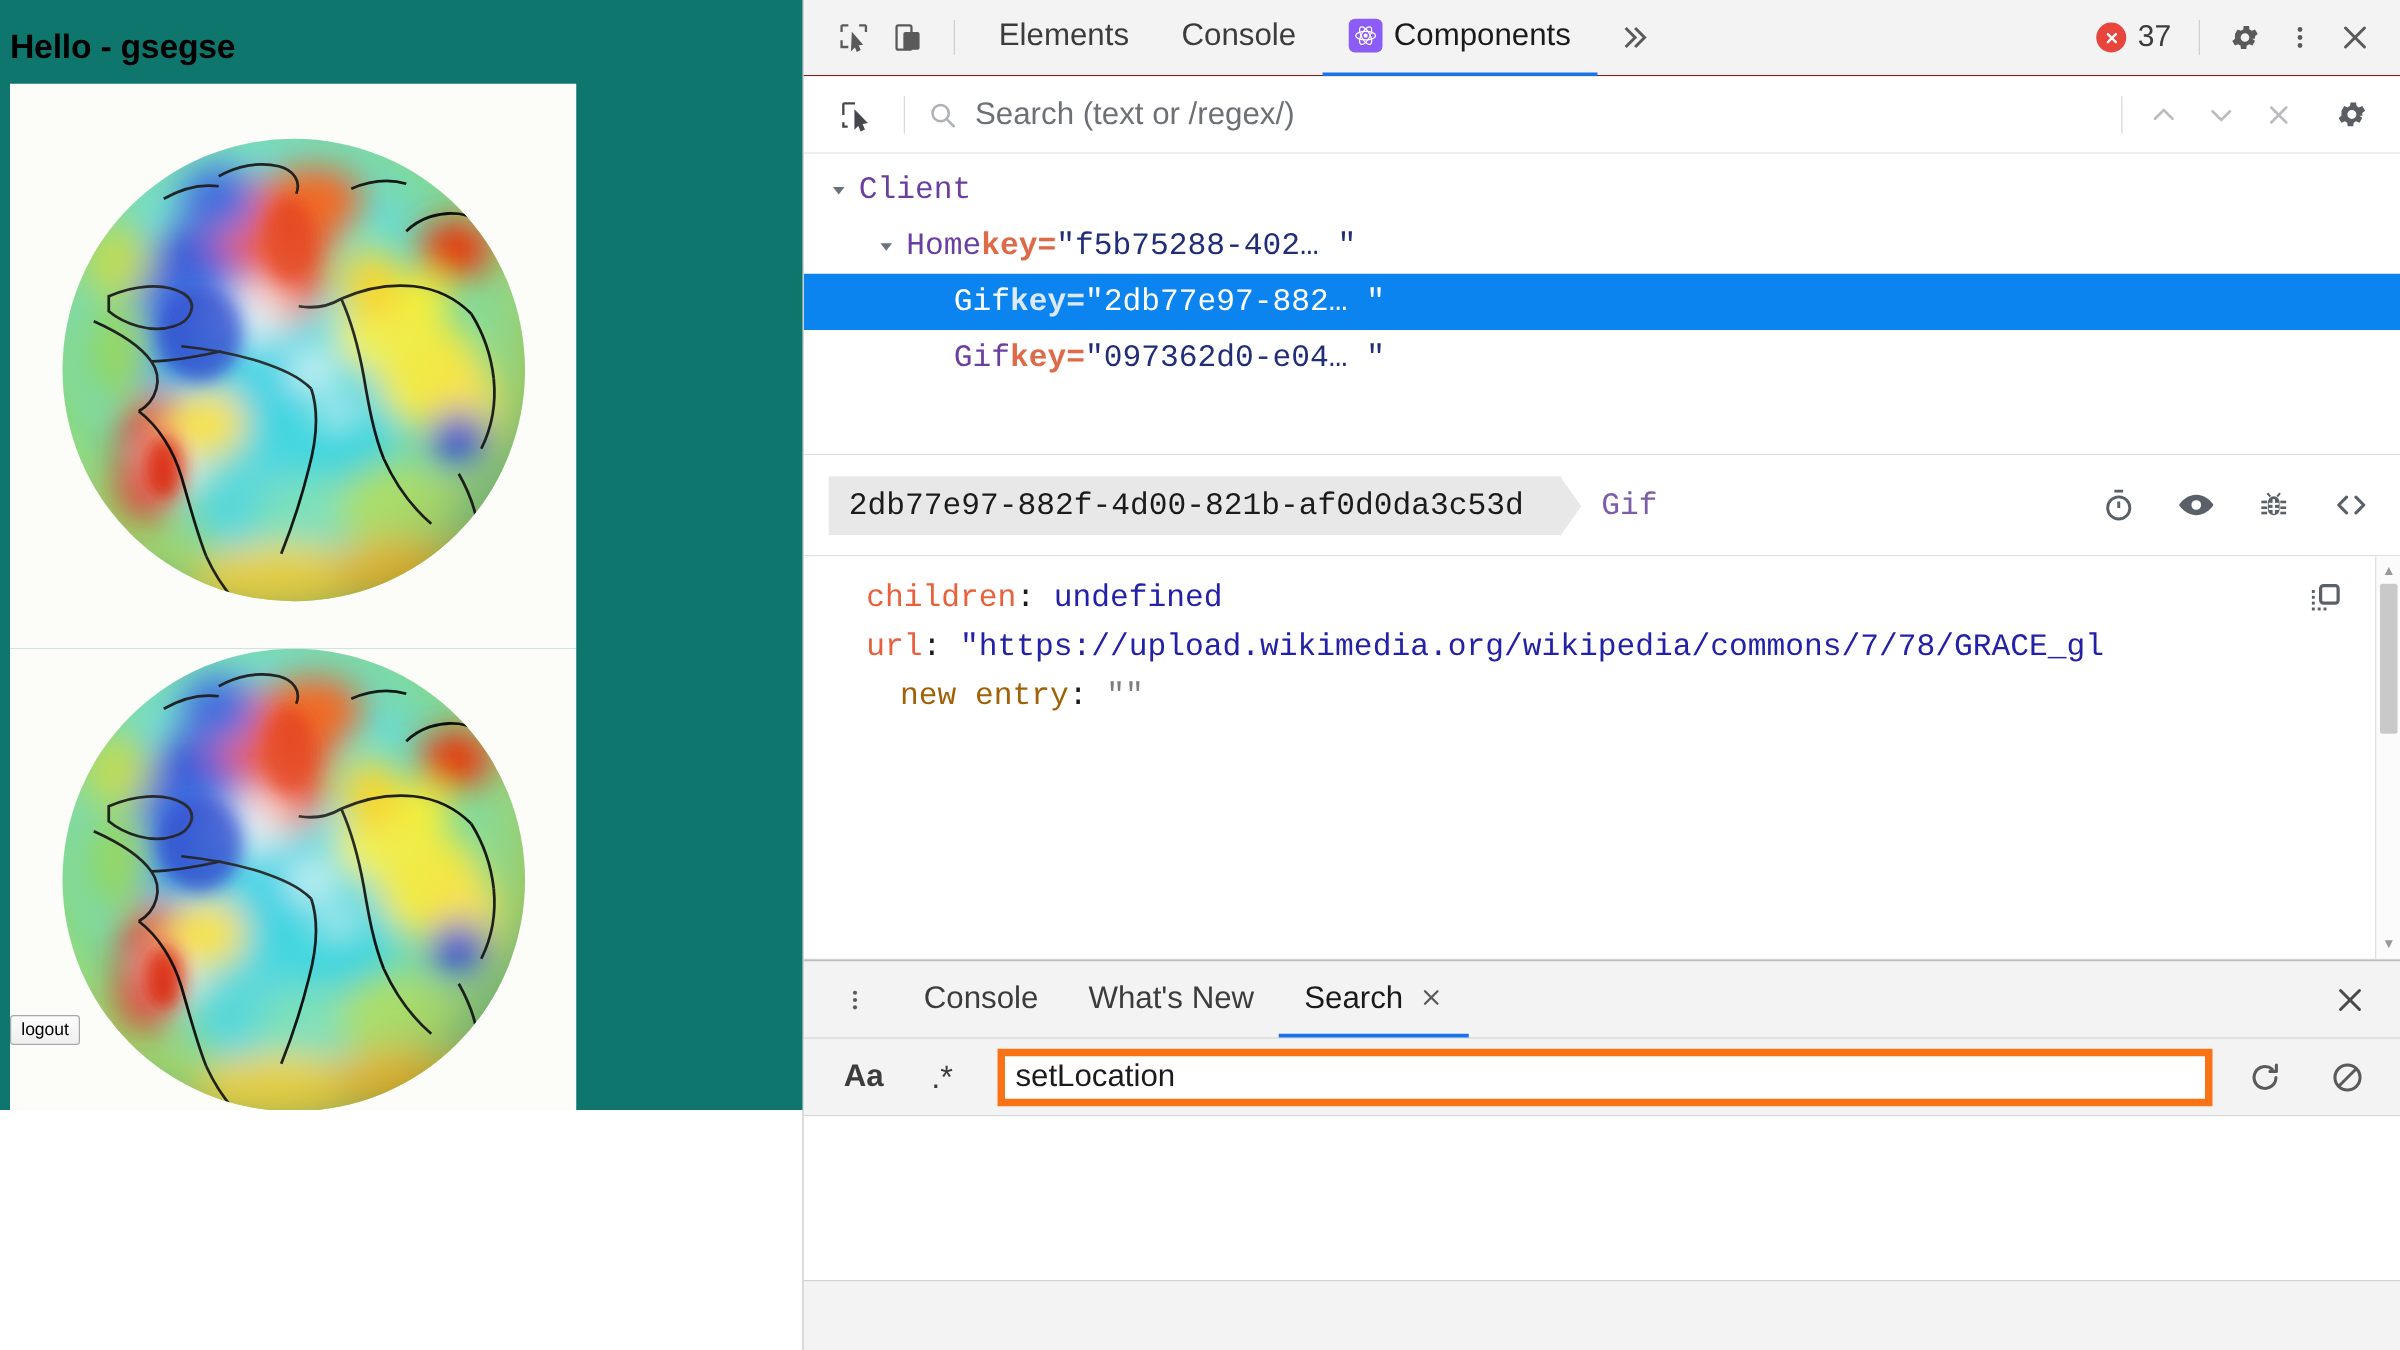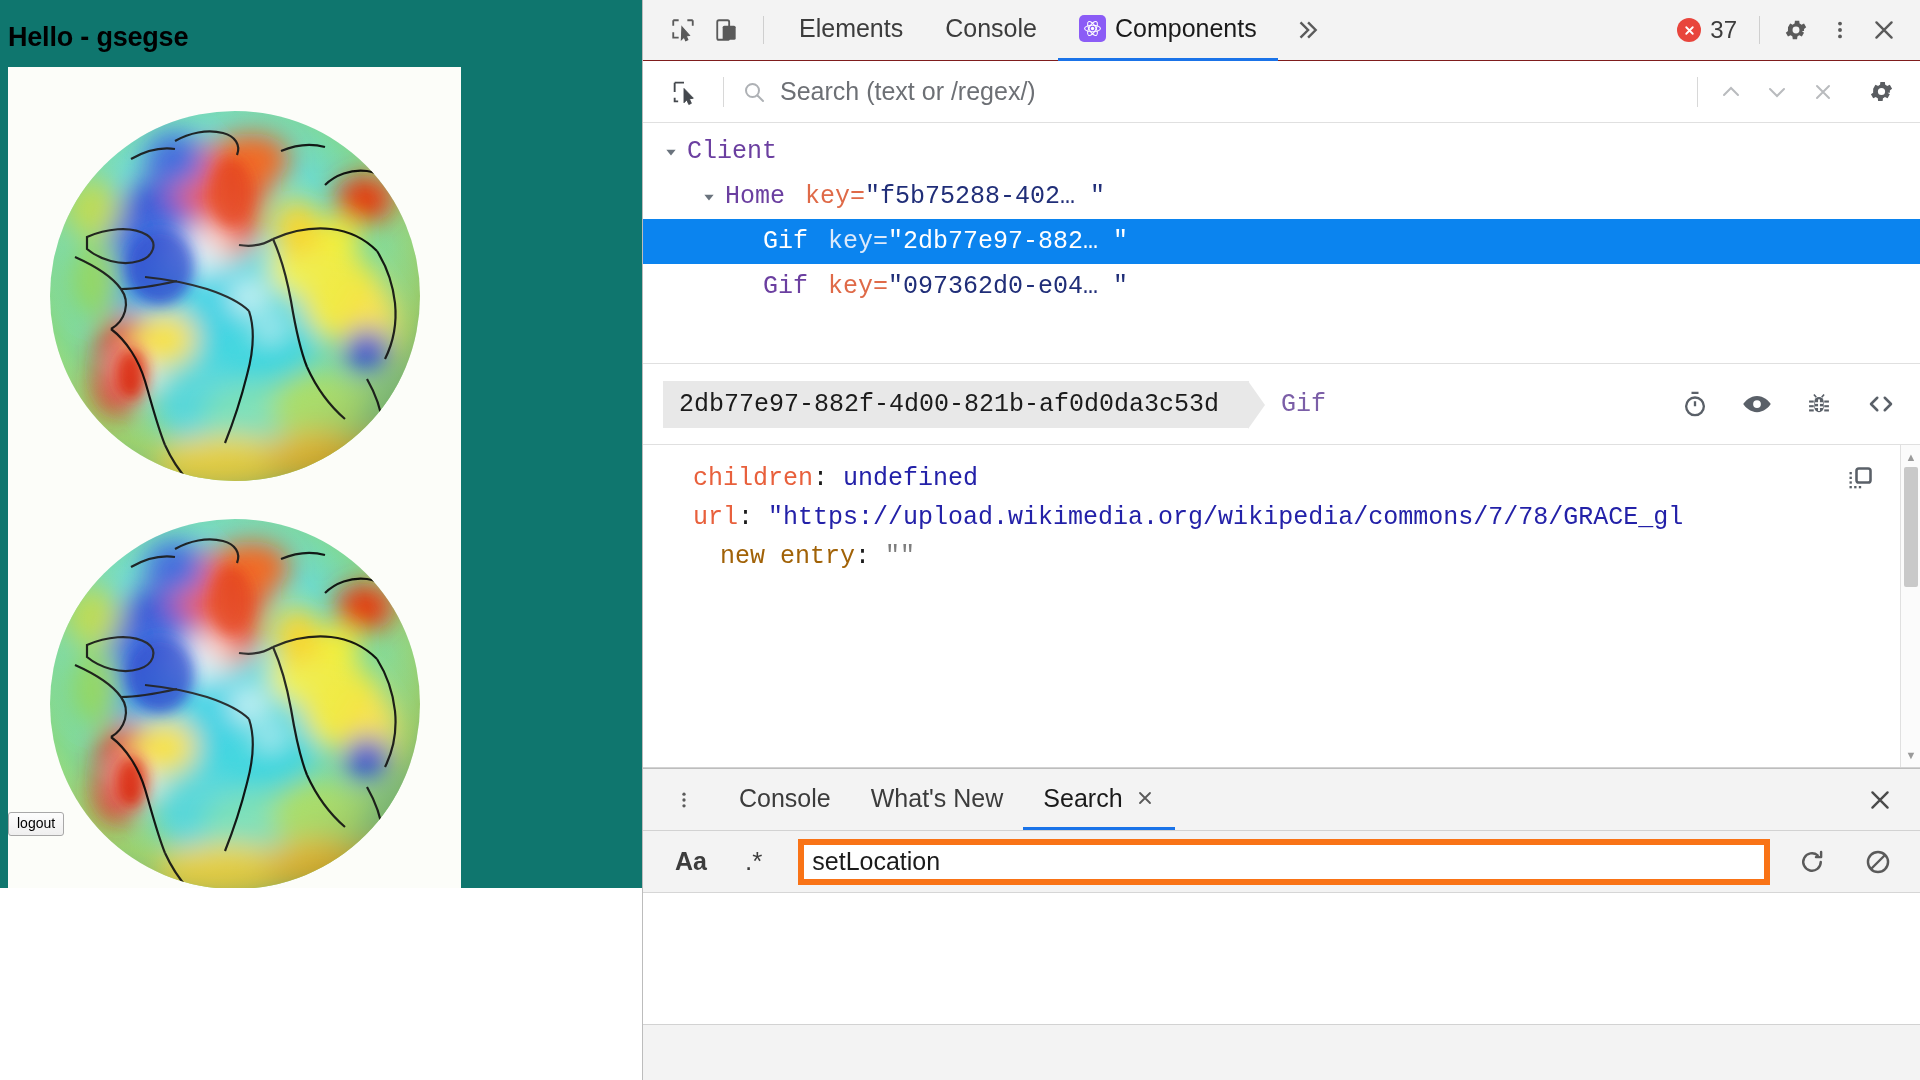--- a/index.html
+++ b/index.html
@@ -166,21 +166,21 @@
     white-space: nowrap;
   }
   .tree-row.selected { background: #0b84ef; }
   .arrow {
     width: 20px; display: inline-flex; justify-content: center; align-items: center;
     color: #6a737d; margin-right: 6px; flex-shrink: 0;
   }
   .arrow.hidden { visibility: hidden; }
   .cname { color: #6b3fa0; }
   .tree-row.selected .cname { color: #ffffff; }
-  .pkey { color: #df6a48; margin-left: 20px; }
+  .pkey { color: #df6a48; margin-left: 0; font-weight: bold; }
   .tree-row.selected .pkey { color: #dbe9fb; }
   .pval { color: #202e78; }
   .tree-row.selected .pval { color: #ffffff; }
 
   
   .crumb-bar {
     height: 82px;
     background: #fff;
     border-top: 1px solid #e0e0e0;
     border-bottom: 1px solid #e0e0e0;

